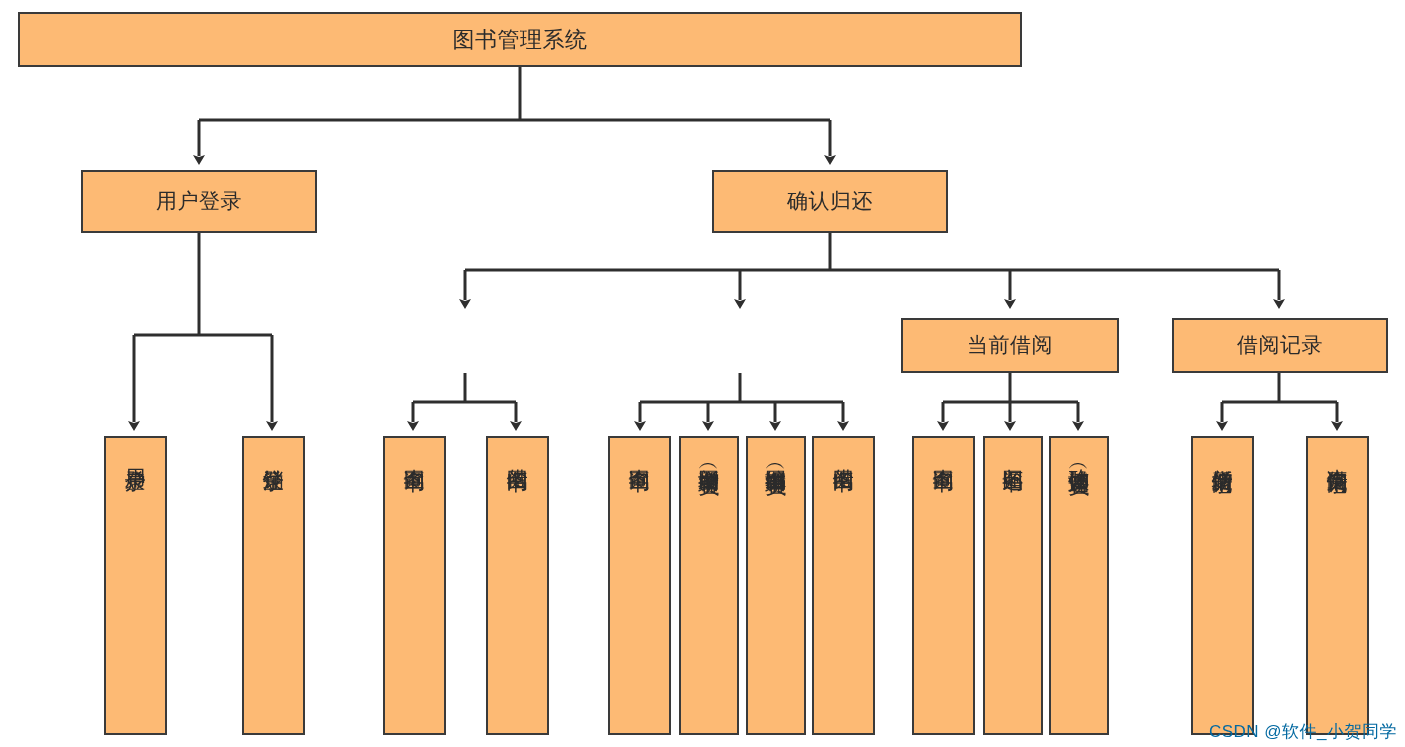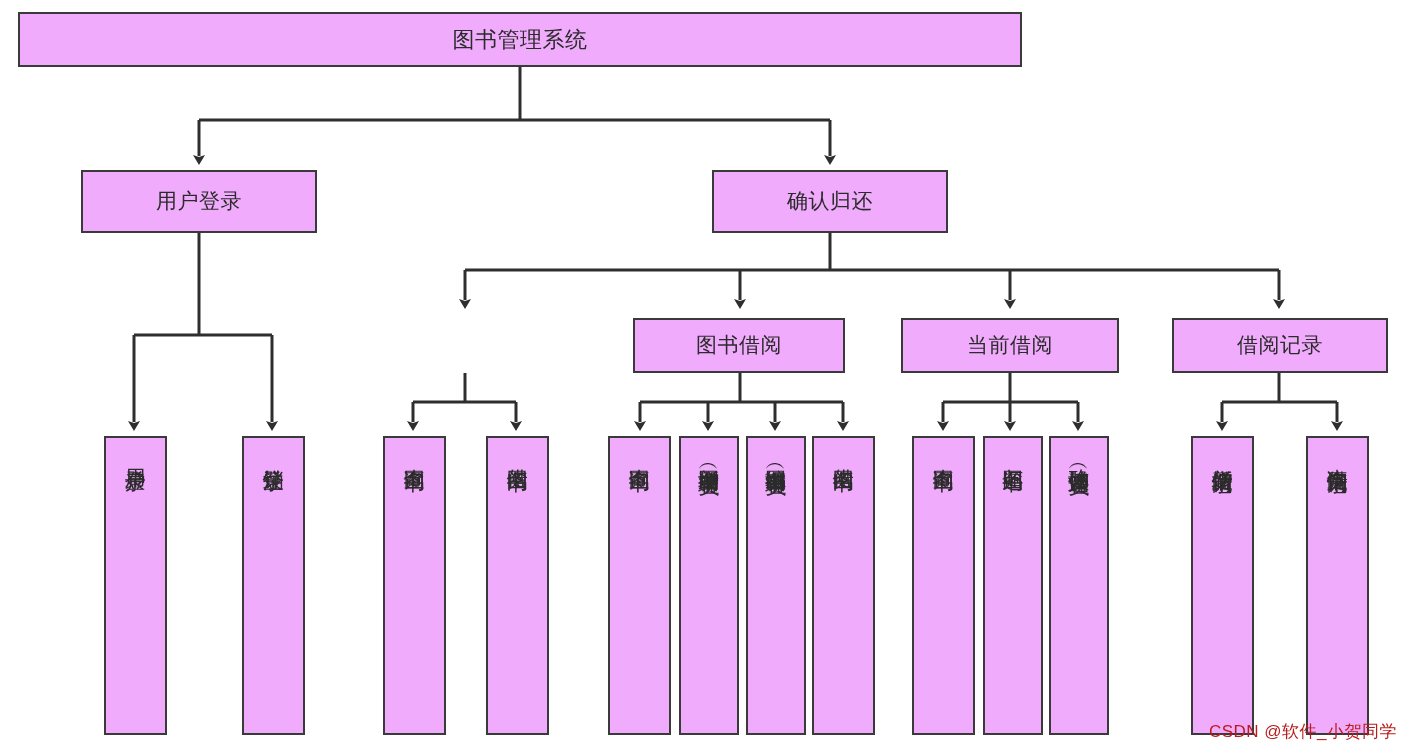--- a/index.html
+++ b/index.html
@@ -20,21 +20,21 @@
   svg.links {
     position: absolute;
     left: 0;
     top: 0;
     width: 1405px;
     height: 747px;
   }
   .node {
     position: absolute;
     box-sizing: border-box;
-    background: #f0abfc;
+    background: #fdba74;
     border: 2px solid #3a3a3a;
     display: flex;
     align-items: center;
     justify-content: center;
     color: #2b2b2b;
   }
   .node .label {
     display: block;
     text-align: center;
     line-height: 1.18;
@@ -57,21 +57,21 @@
     white-space: nowrap;
   }
   .node.root .label {
     font-size: 22px;
   }
   #watermark {
     position: absolute;
     right: 8px;
     bottom: 4px;
     font-size: 17px;
-    color: #b91c1c;
+    color: #0369a1;
     letter-spacing: 0.5px;
     white-space: nowrap;
     pointer-events: none;
   }
 </style>
 </head>
 <body>
 
 <div id="canvas">
 
@@ -129,23 +129,20 @@
     <span class="label">图书管理系统</span>
   </div>
 
   <div class="node horiz" style="left:81px; top:170px; width:236px; height:63px;">
     <span class="label">用户登录</span>
   </div>
   <div class="node horiz" style="left:712px; top:170px; width:236px; height:63px;">
     <span class="label">确认归还</span>
   </div>
 
-  <div class="node horiz" style="left:633px; top:318px; width:212px; height:55px;">
-    <span class="label">图书借阅</span>
-  </div>
   <div class="node horiz" style="left:901px; top:318px; width:218px; height:55px;font-family:Liberation Serif, serif;">
     <span class="label">当前借阅</span>
   </div>
   <div class="node horiz" style="left:1172px; top:318px; width:216px; height:55px;justify-content:center;">
     <span class="label">借阅记录</span>
   </div>
 
   <div class="node vert" style="left:104px; top:436px; width:63px; height:299px;">
     <span class="label">用户登录</span>
   </div>

